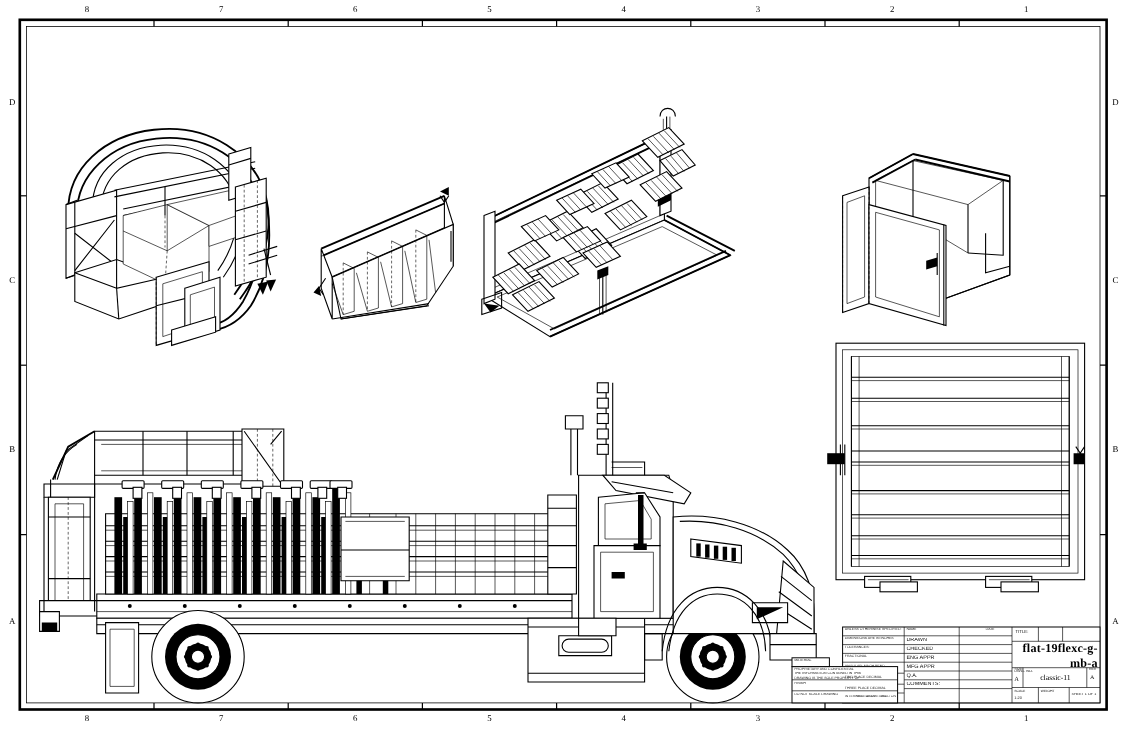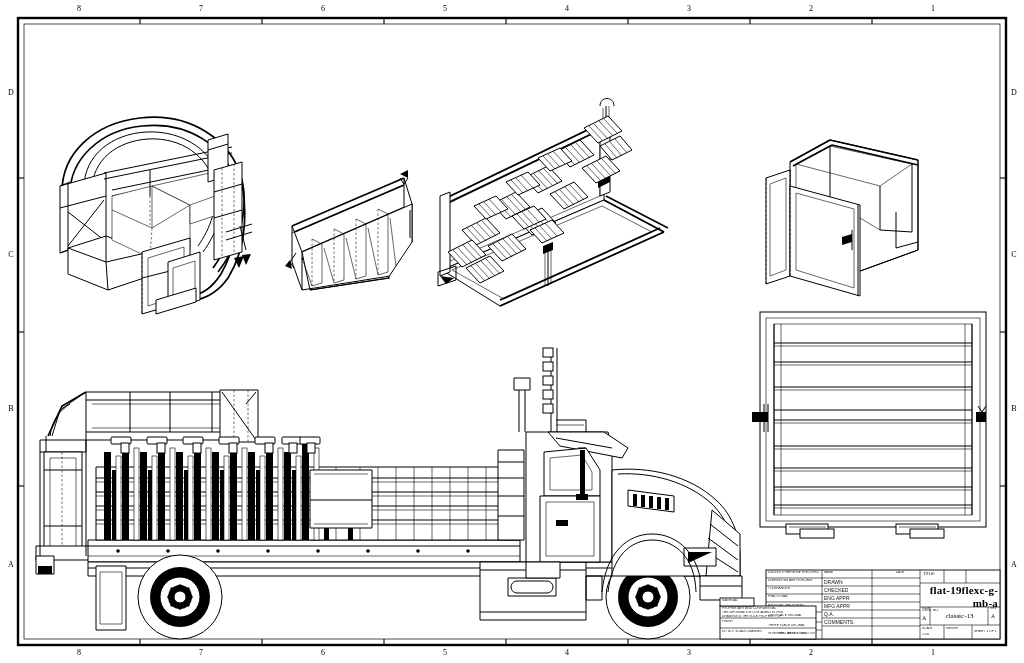--- a/index.html
+++ b/index.html
@@ -678,21 +678,21 @@
 
     <rect class="tb" x="720" y="598" width="34" height="8"></rect>
   </svg>
 
   <div class="tb-title" style="left:922px;top:584px;width:76px;">flat-19flexc-g-mb-a</div>
 
   <div class="tb-cell" style="left:923px;top:572px;font-size:4px;">TITLE:</div>
 
   <div class="tb-cell" style="left:922px;top:609px;font-size:3.6px;">DWG. NO.</div>
 
-  <div class="tb-dwg" style="left:932px;top:612px;width:55px;">classic-13</div>
+  <div class="tb-dwg" style="left:932px;top:612px;width:55px;">classic-11</div>
 
   <div class="tb-cell" style="left:922px;top:607px;font-size:3.6px;">SIZE</div>
   <div class="tb-cell" style="left:922px;top:615px;font-size:6px;font-family:'Liberation Serif',serif;">A</div>
 
   <div class="tb-cell" style="left:990px;top:607px;font-size:3.2px;">REV</div>
   <div class="tb-cell" style="left:991px;top:614px;font-size:5.5px;font-family:'Liberation Serif',serif;">A</div>
 
   <div class="tb-cell" style="left:922px;top:627px;font-size:3.2px;">SCALE</div>
   <div class="tb-cell" style="left:922px;top:633px;font-size:3.6px;">1:20</div>
 

